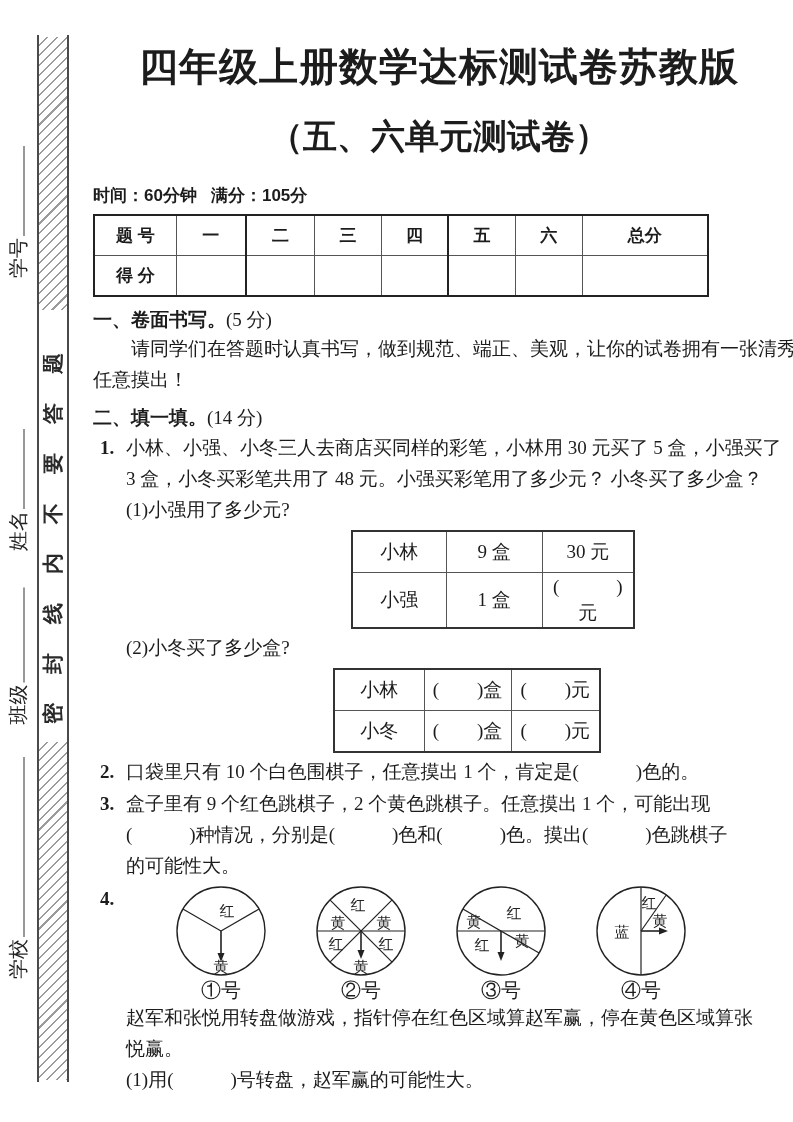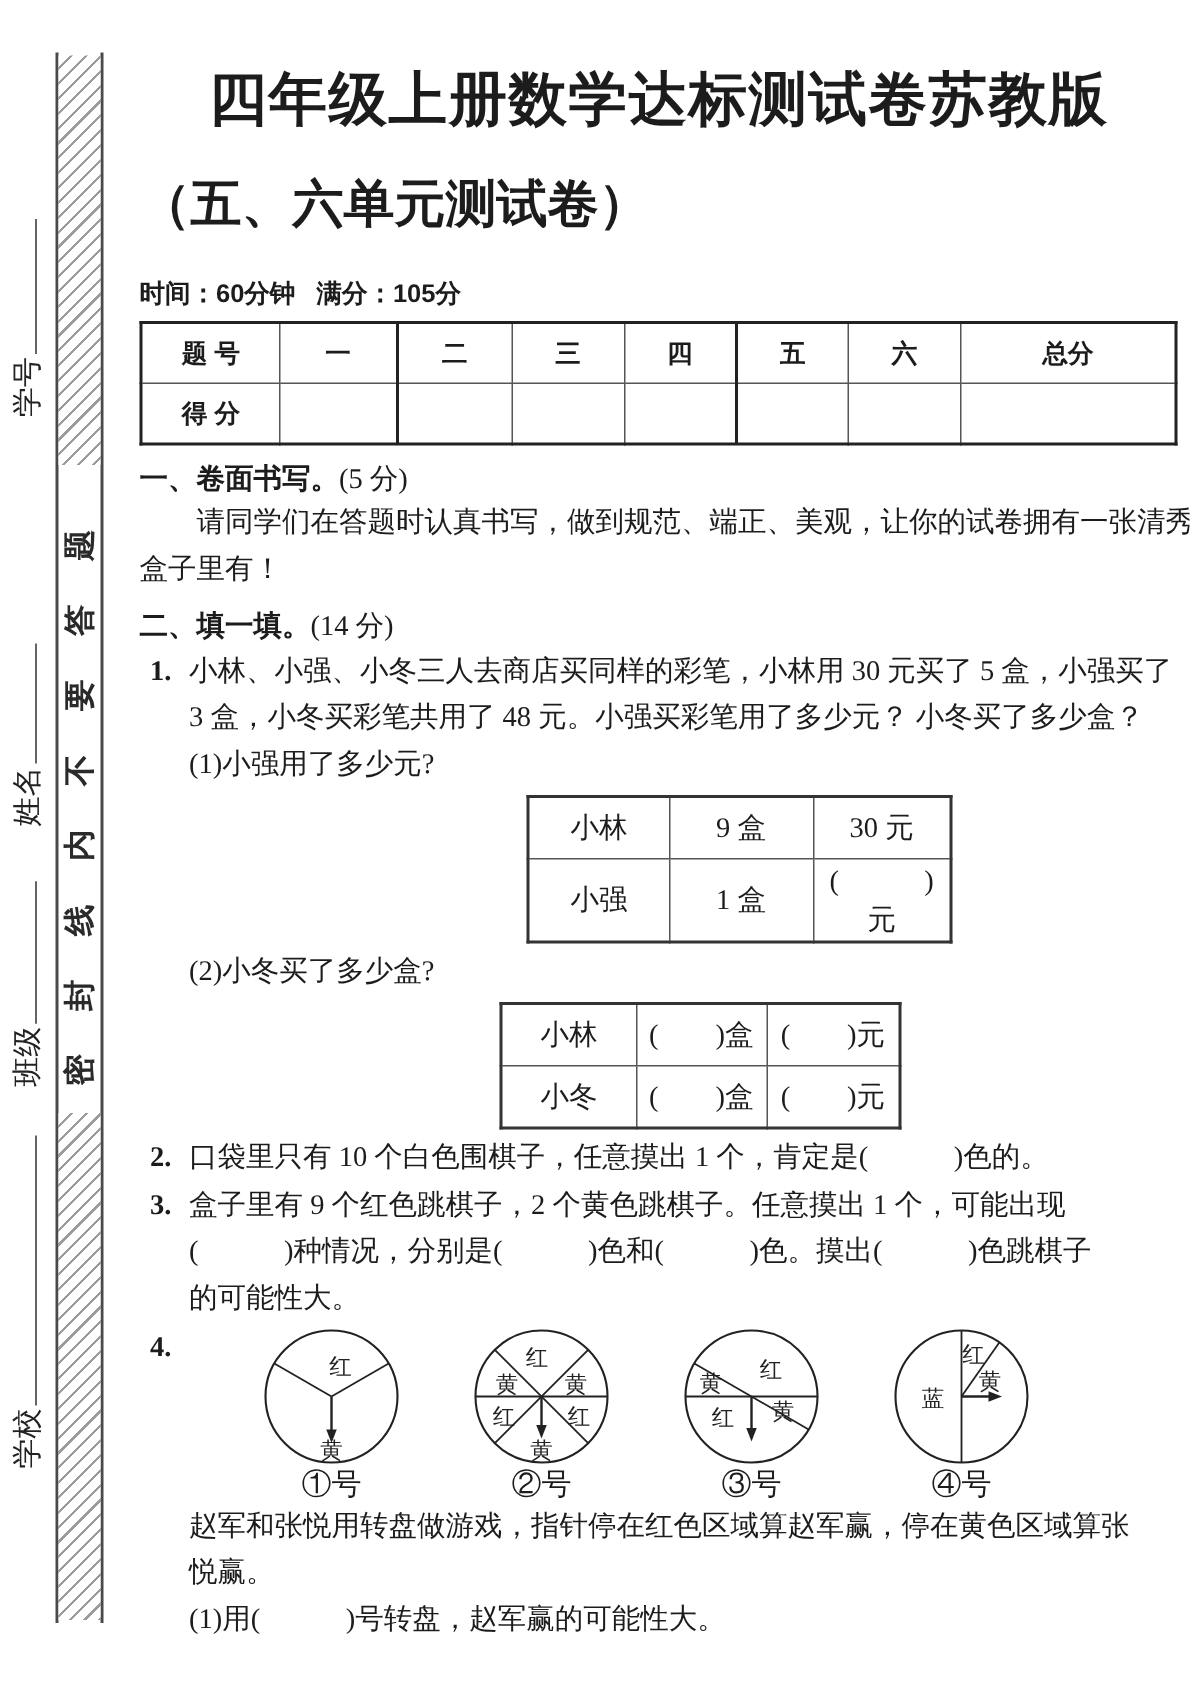--- a/index.html
+++ b/index.html
@@ -24,26 +24,26 @@
     white-space:nowrap;font-size:20px;color:#222;
   }
   .field .ul{display:inline-block;border-bottom:1.5px solid #333;height:15px;margin-left:2px;}
   #field-0{left:18px;top:212px;} #field-1{left:18px;top:490px;}
   #field-2{left:18px;top:656px;} #field-3{left:18px;top:868px;}
   
   .content{position:absolute;left:93px;top:44px;width:692px;}
   .title{font-family:"Liberation Sans","DejaVu Sans",sans-serif;font-weight:bold;
     font-size:39px;line-height:46px;text-align:center;letter-spacing:1px;margin:0;}
   .subtitle{font-family:"Liberation Sans","DejaVu Sans",sans-serif;font-weight:bold;
-    font-size:34px;line-height:40px;margin:26px 0 0 0;}
+    font-size:34px;line-height:40px;text-align:center;margin:26px 0 0 0;}
   .meta{margin-top:28px;text-align:left;font-family:"Liberation Sans","DejaVu Sans",sans-serif;
     font-weight:bold;font-size:17px;}
   .meta span + span{margin-left:14px;}
   table{border-collapse:collapse;}
-  .score-table{margin-top:7px;width:692px;border:2px solid #222;}
+  .score-table{margin-top:7px;width:616px;border:2px solid #222;}
   .score-table td{border:1px solid #555;height:37px;text-align:center;
     font-family:"Liberation Sans","DejaVu Sans",sans-serif;font-weight:bold;font-size:17px;}
   .score-table td.thick{border-right-width:2px;border-right-color:#222;}
   .sec{margin-top:10px;font-size:19px;line-height:26px;}
   .sec .sec-label{font-family:Liberation Sans, sans-serif;font-weight:bold;}
   .line{font-size:19px;line-height:31px;white-space:nowrap;}
   .indent1{padding-left:38px;}
   .q{position:relative;padding-left:33px;margin-top:1px;}
   .qnum{position:absolute;left:7px;top:0;font-weight:bold;font-size:19px;line-height:31px;}
   .mini{border:2px solid #333;margin:5px 0 3px 225px;}
@@ -110,21 +110,21 @@
       <td></td>
       <td></td>
     </tr>
   </tbody>
     </table>
 
   <div class="sec">
     <span class="sec-label">一、卷面书写。</span><span>(5 分)</span>
   </div>
   <div class="line indent1">请同学们在答题时认真书写，做到规范、端正、美观，让你的试卷拥有一张清秀、</div>
-  <div class="line">盒子里有！</div>
+  <div class="line">任意摸出！</div>
 
   <div class="sec">
     <span class="sec-label">二、填一填。</span><span>(14 分)</span>
   </div>
 
   <div class="q">
     <span class="qnum">1.</span>
     <div class="line">小林、小强、小冬三人去商店买同样的彩笔，小林用 30 元买了 5 盒，小强买了</div>
     <div class="line">3 盒，小冬买彩笔共用了 48 元。小强买彩笔用了多少元？ 小冬买了多少盒？</div>
     <div class="line">(1)小强用了多少元?</div>

